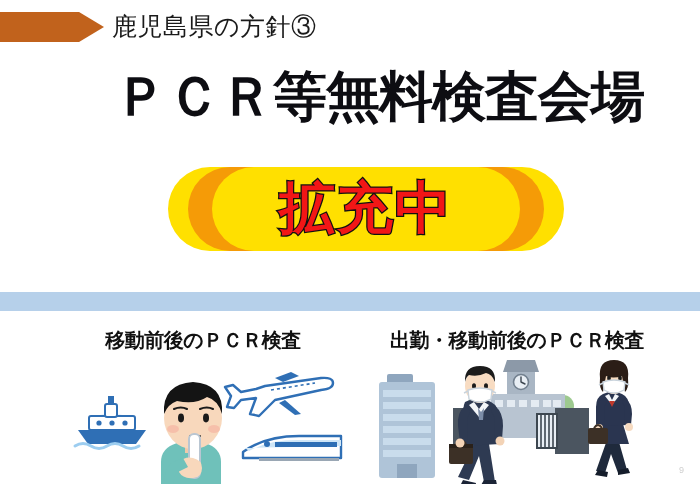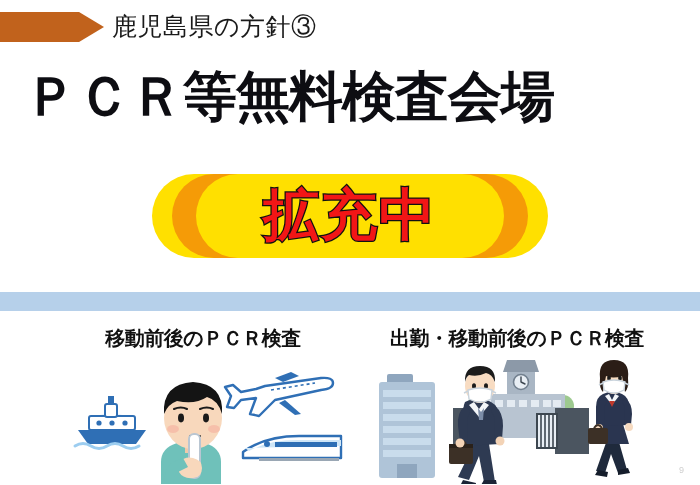--- a/index.html
+++ b/index.html
@@ -47,39 +47,37 @@
     letter-spacing: 0.5px;
     white-space: nowrap;
   }
 
   
   .main-title {
     position: absolute;
     left: 0;
     top: 60px;
     width: 644px;
-    text-align: left;
+    text-align: right;
     font-family: "DejaVu Sans", "Liberation Sans", sans-serif;
     font-weight: bold;
     font-size: 54px;
     line-height: 74px;
     color: #0d0d12;
     letter-spacing: -1px;
     white-space: nowrap;
-    padding-left: 24px;
   }
 
   
   .banner {
     position: absolute;
-    left: 152px;
+    left: 168px;
     top: 167px;
     width: 396px;
     height: 76px;
-    margin-top: 7px;
   }
   .cap {
     position: absolute;
     top: 0;
     height: 84px;
     border-radius: 42px / 42px;
   }
   .cap-outer {
     left: 0;
     width: 396px;
@@ -137,21 +135,21 @@
   }
   .panel-left  { left: 48px;  width: 310px; }
   .panel-right { left: 352px; width: 330px; }
 
   .panel-caption {
     position: absolute;
     top: 0;
     left: 0;
     width: 100%;
     text-align: center;
-    font-family: Liberation Mono, monospace;
+    font-family: Liberation Sans, sans-serif;
     font-weight: bold;
     font-size: 20px;
     line-height: 28px;
     color: #111111;
     letter-spacing: -0.5px;
     white-space: nowrap;
   }
   .panel-art {
     position: absolute;
     top: 30px;

